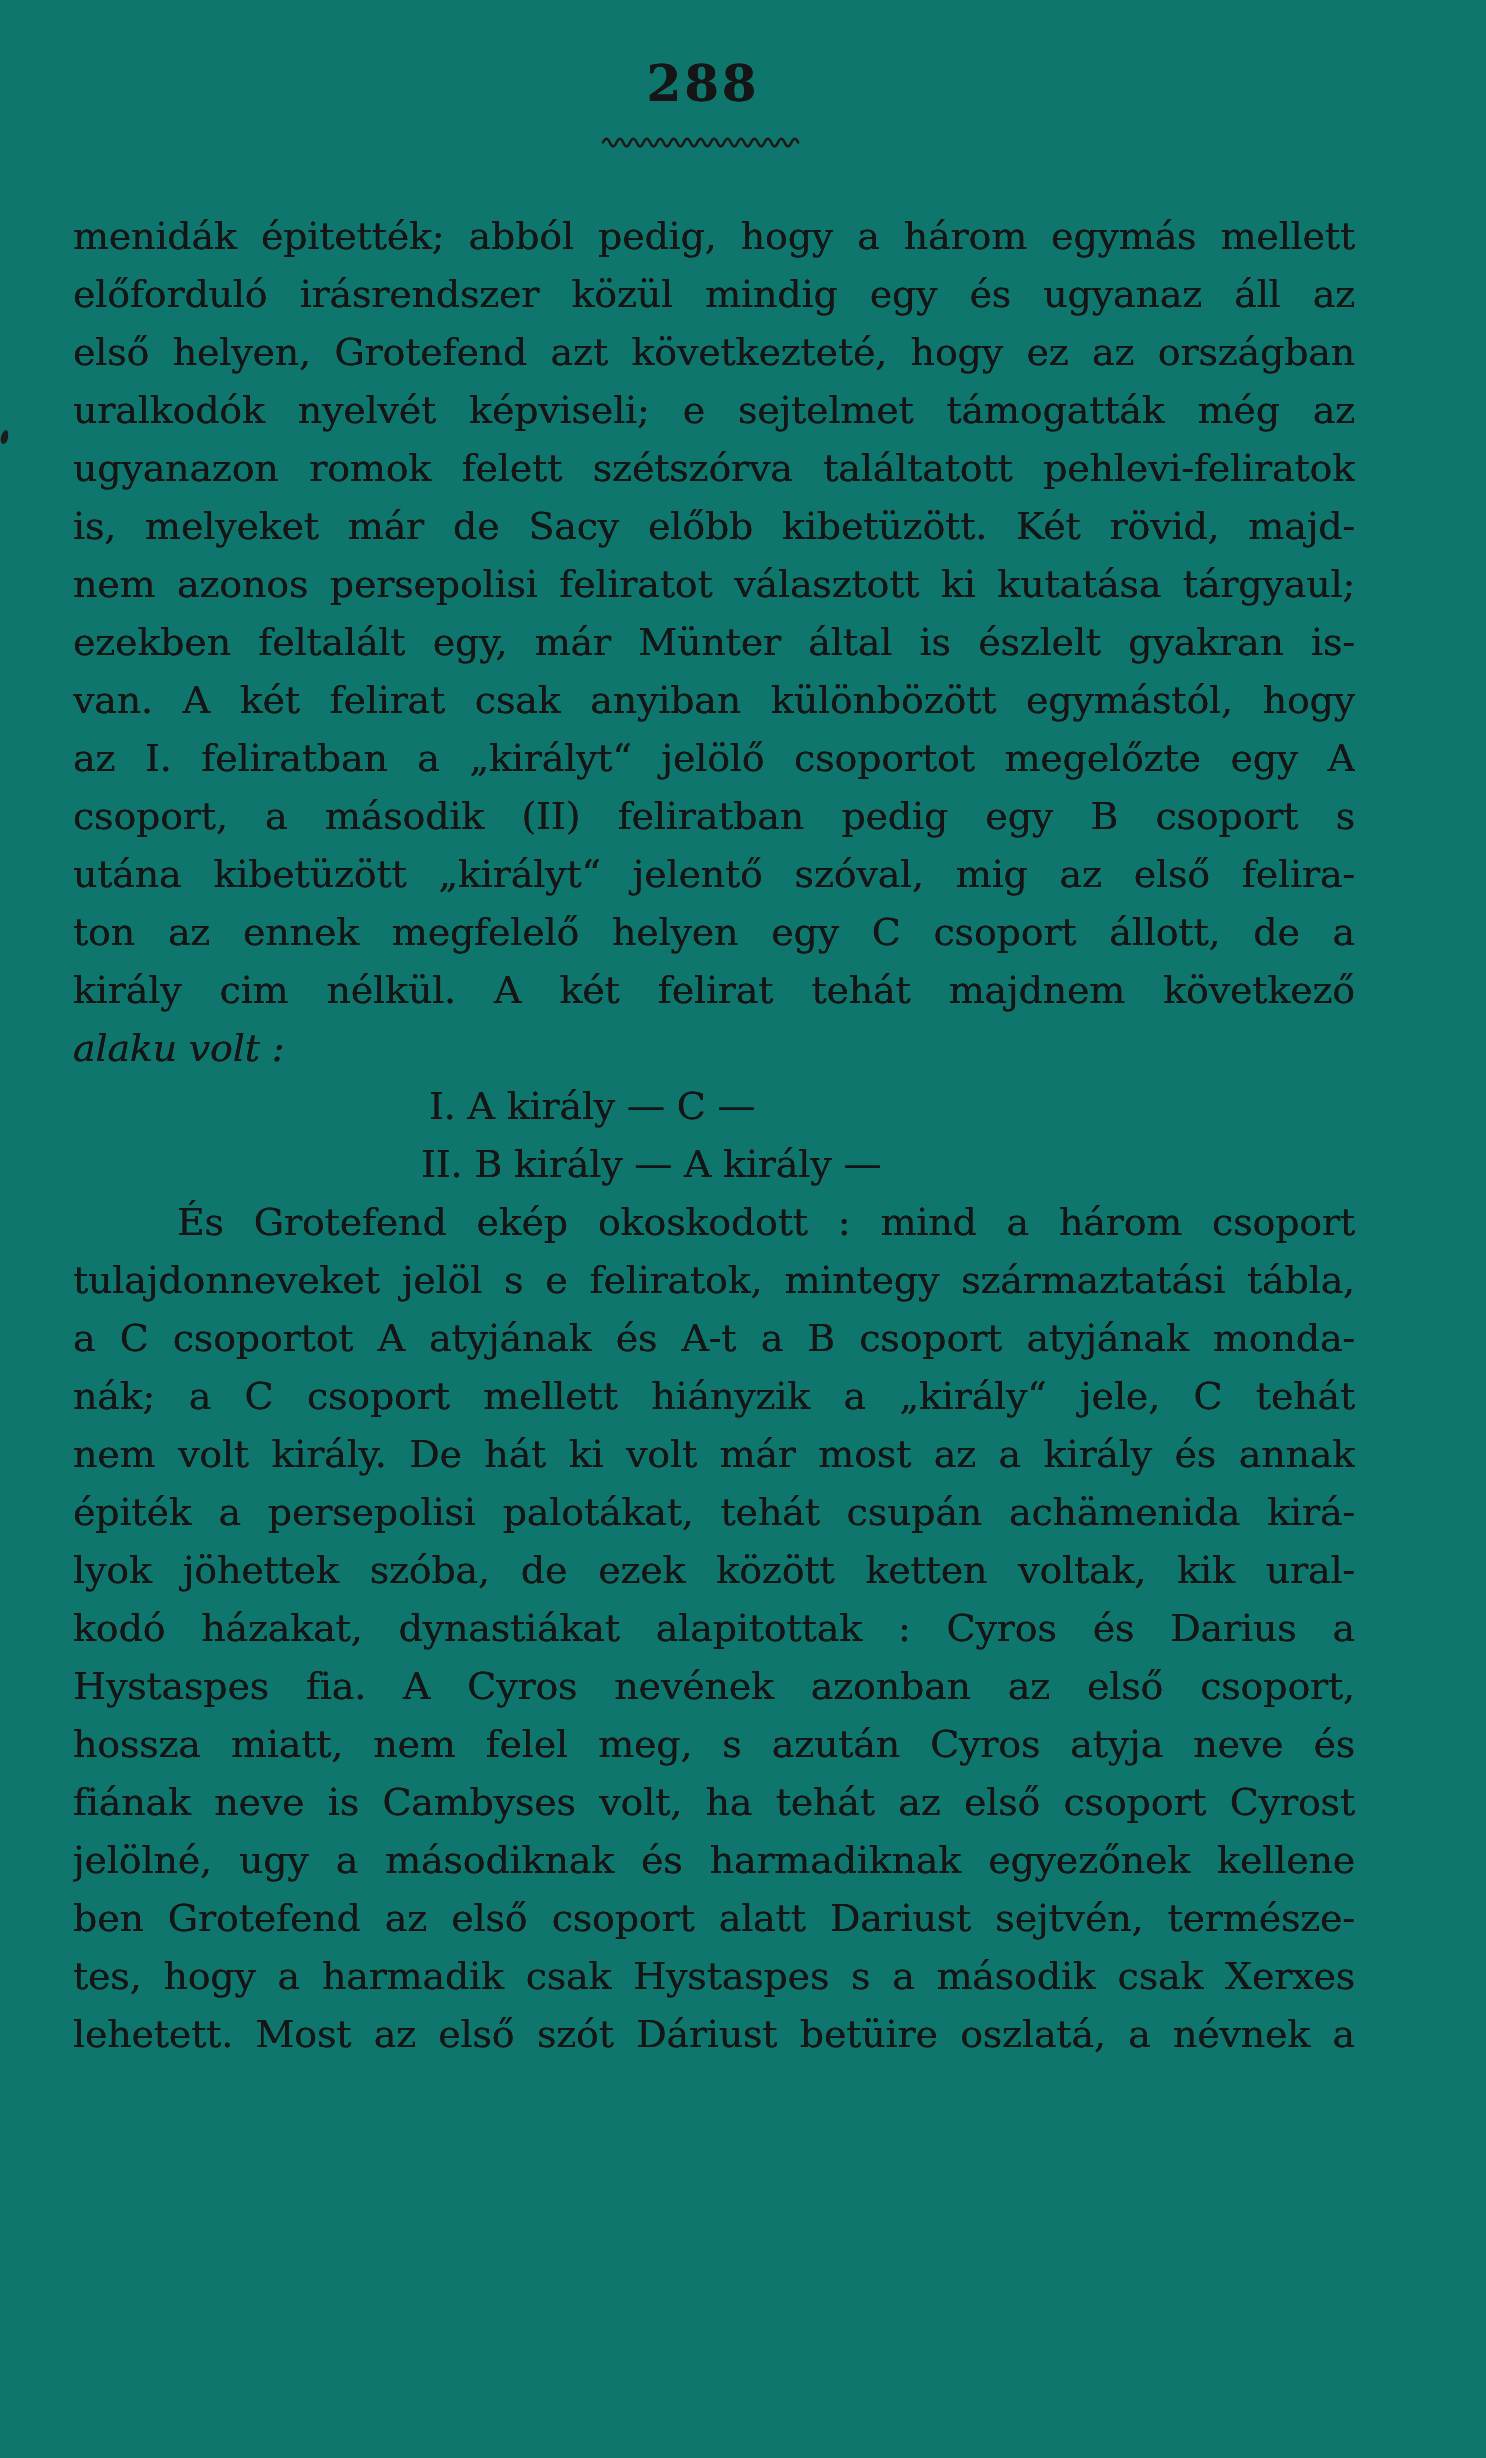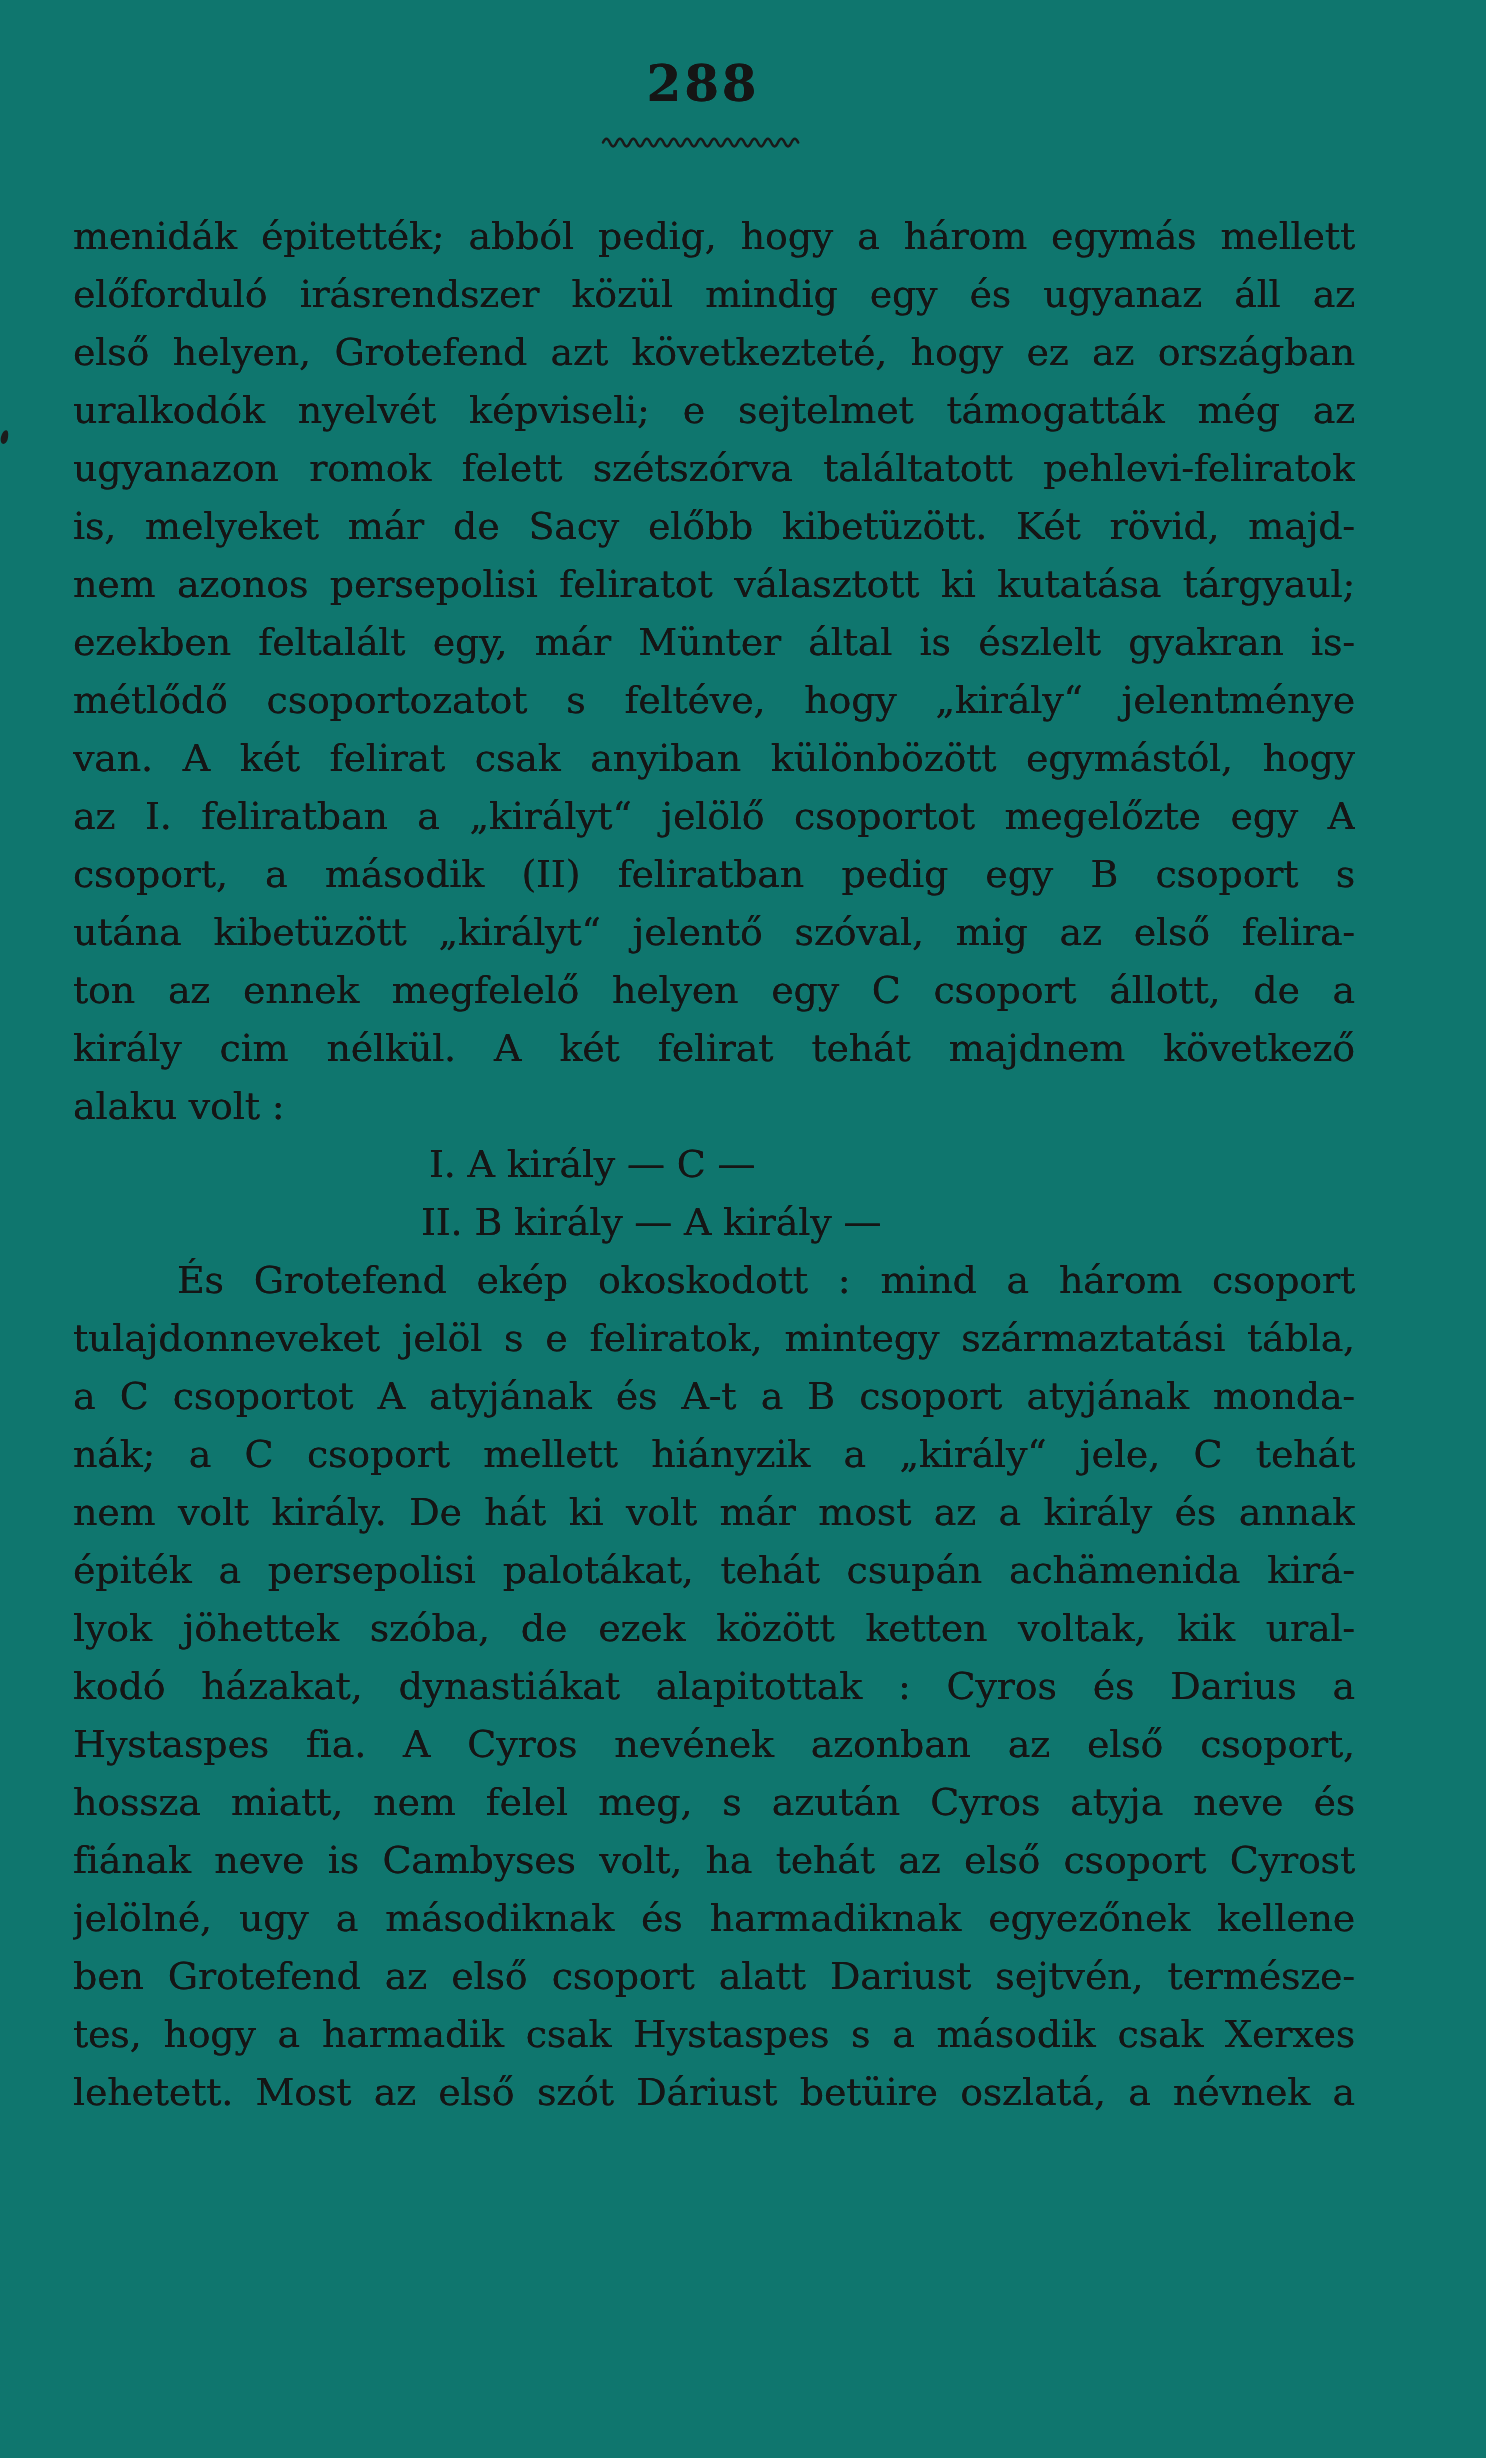--- a/index.html
+++ b/index.html
@@ -38,21 +38,21 @@
   .line {
     height: 58px;
     line-height: 58px;
     font-size: 38px;
     letter-spacing: -0.2px;
     text-align: justify;
     text-align-last: justify;
     overflow: hidden;
     text-shadow: 0 0 0.6px currentColor;
   }
-  .left   { text-align: right;  text-align-last: left; }
+  .left   { text-align: right;  text-align-last: left; font-style: italic; }
   .indent { text-indent: 104px; }
   .formula   { text-align: left; text-align-last: left; }
   .formula-1 { padding-left: 356px; }
   .formula-2 { padding-left: 348px; }
   .artifact {
     position: absolute;
     left: 1px; top: 430px;
     width: 6.7px; height: 14.4px;
     background: #1c1c1c;
     border-radius: 60% 40% 55% 45% / 55% 60% 40% 45%;
@@ -83,21 +83,20 @@
       <div class="line just">uralkodók nyelvét képviseli; e sejtelmet támogatták még az</div>
 
       <div class="line just">ugyanazon romok felett szétszórva találtatott pehlevi-feliratok</div>
 
       <div class="line just">is, melyeket már de Sacy előbb kibetüzött. Két rövid, majd-</div>
 
       <div class="line just">nem azonos persepolisi feliratot választott ki kutatása tárgyaul;</div>
 
       <div class="line just">ezekben feltalált egy, már Münter által is észlelt gyakran is-</div>
 
-      <div class="line just">métlődő csoportozatot s feltéve, hogy „király“ jelentménye</div>
 
       <div class="line just">van. A két felirat csak anyiban különbözött egymástól, hogy</div>
 
       <div class="line just">az I. feliratban a „királyt“ jelölő csoportot megelőzte egy A</div>
 
       <div class="line just">csoport, a második (II) feliratban pedig egy B csoport s</div>
 
 
       <div class="line just">utána kibetüzött „királyt“ jelentő szóval, mig az első felira-</div>
 

